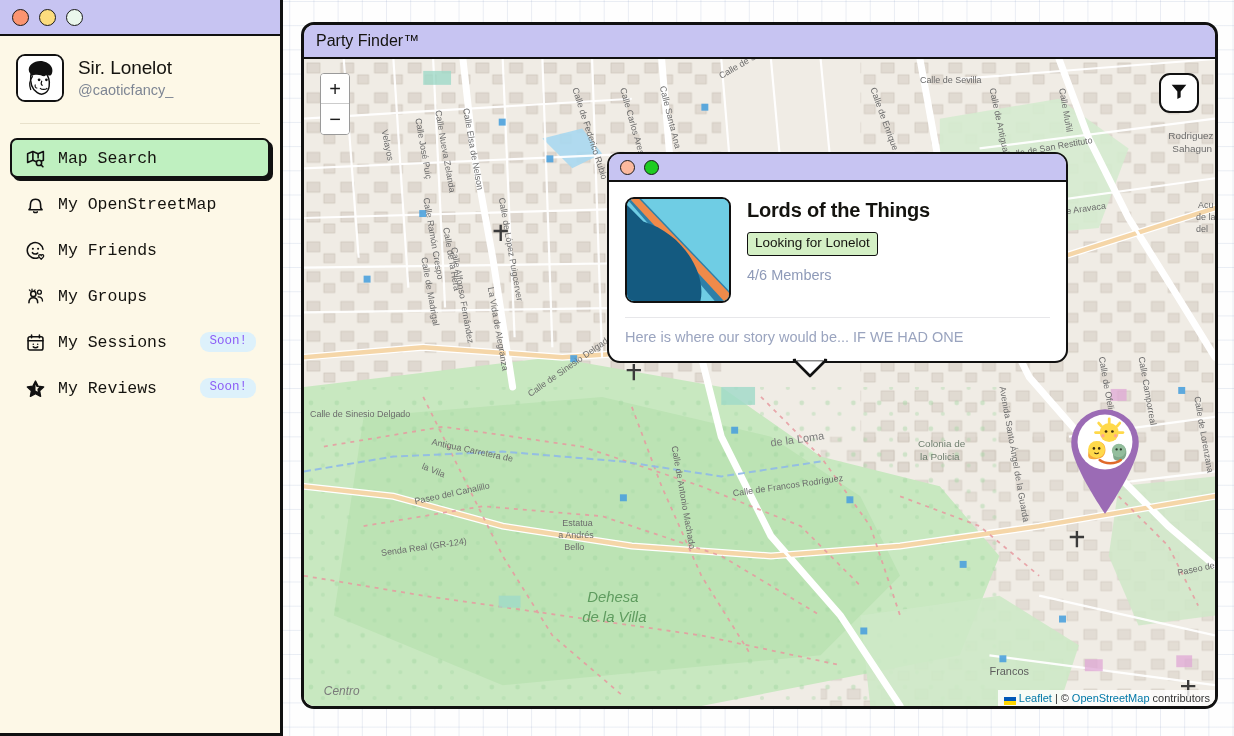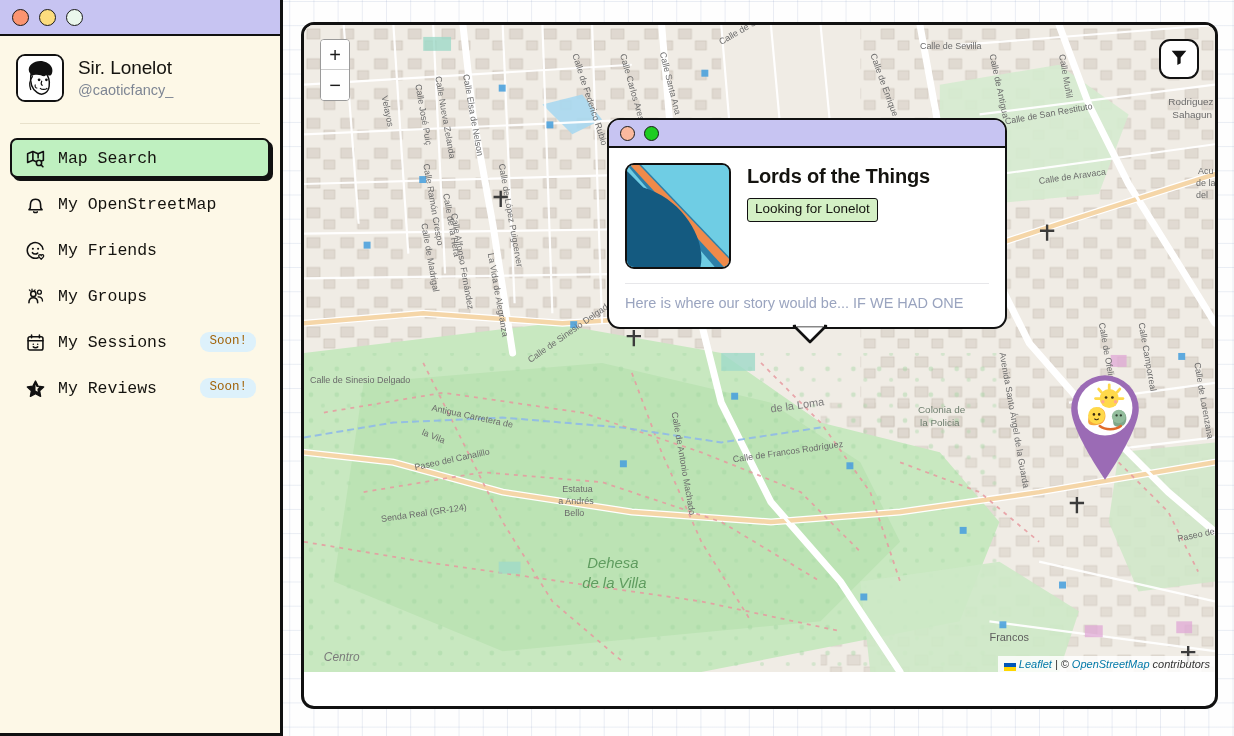--- a/index.html
+++ b/index.html
@@ -72,21 +72,21 @@
   .navitem.active {
     background: #bff0c0;
     border: 2.2px solid #111111;
     box-shadow: 3px 3px 0 #111111;
     font-weight: 500;
   }
   .navicon { width: 22px; height: 22px; flex: 0 0 22px; display: flex; align-items: center; justify-content: center; }
   .navicon svg { width: 21px; height: 21px; display: block; }
   .navlabel { flex: 1; white-space: nowrap; }
   .soon {
-    font-size: 12.5px; color: #a16207;
+    font-size: 12.5px; color: #8b5cf6;
     background: #ddf1fb;
     border-radius: 9px;
     padding: 3px 9px 4px 9px;
     line-height: 1;
   }
 
   
   .mappanel {
     position: absolute; left: 301px; top: 22px;
     width: 917px; height: 687px;
@@ -141,34 +141,33 @@
   .filterbtn svg { width: 20px; height: 20px; }
 
   
   .attrib {
     position: absolute; right: 0; bottom: 0; z-index: 30;
     background: rgba(255,255,255,0.82);
     font-size: 11px; color: #333333;
     padding: 2px 5px 2px 6px;
     display: flex; align-items: center; gap: 3px;
     font-family: "Liberation Sans", sans-serif;
-    font-style: italic;
   }
   .attrib a { color: #0078a8; text-decoration: none; }
   .flag { display:inline-block; width: 12px; height: 8px; position: relative; top: 1px; }
 
   
   .pin { position: absolute; z-index: 20; cursor: pointer; }
   .pin svg { display: block; overflow: visible; }
 
   
   .popup {
     position: absolute;
     left: 303px; top: 93px;
-    width: 400px;
+    width: 461px;
     background: #ffffff;
     border: 2.6px solid #111111;
     border-radius: 13px;
     z-index: 40;
     overflow: visible;
   }
   .popuphead {
     height: 28px;
     background: #c7c4f2;
     border-bottom: 2px solid #111111;
@@ -314,20 +313,23 @@
         </span>
         <span class="navlabel">My Reviews</span>
         <span class="soon">Soon!</span>
       </div>
 
     </div>
   </div>
 
   <div class="mappanel">
 
+    <div class="maphead">
+      <span>Party Finder™</span>
+    </div>
 
     <div class="mapbody">
 
       <div class="maptiles">
         <svg viewBox="0 0 917 651" preserveAspectRatio="none">
           <defs>
             <pattern id="treeDots" width="26" height="26" patternUnits="userSpaceOnUse">
               <circle cx="7" cy="8" r="2.4" fill="#9fd49f" opacity="0.75"></circle>
               <circle cx="19" cy="19" r="2.1" fill="#a6d8a6" opacity="0.7"></circle>
             </pattern>
@@ -592,20 +594,21 @@
             <svg viewBox="0 0 100 100" preserveAspectRatio="none">
               <rect x="0" y="0" width="100" height="100" fill="#6fcde4"></rect>
               <path d="M0 0 L14 0 L100 90 L100 100 L86 100 Z" fill="#2d7fa8"></path>
               <path d="M3 0 L12 0 L100 92 L100 100 L95 100 Z" fill="#ef8a4a"></path>
               <path d="M0 6 L0 100 L72 100 C78 74, 56 34, 16 22 Z" fill="#145a80"></path>
             </svg>
           </div>
           <div class="pinfo">
             <div class="gtitle">Lords of the Things</div>
             <div class="gbadge">Looking for Lonelot</div>
+            <div class="gmembers">4/6 Members</div>
           </div>
         </div>
         <div class="popupdiv"></div>
         <div class="gstory">Here is where our story would be... IF WE HAD ONE</div>
         <div class="tail">
           <svg width="32" height="17" viewBox="0 0 32 17">
             <path d="M0 0 L32 0 L16 16 Z" fill="#ffffff" stroke="#111111" stroke-width="2.6" stroke-linejoin="round"></path>
             <path d="M2 -2 L30 -2" stroke="#ffffff" stroke-width="5"></path>
           </svg>
         </div>

